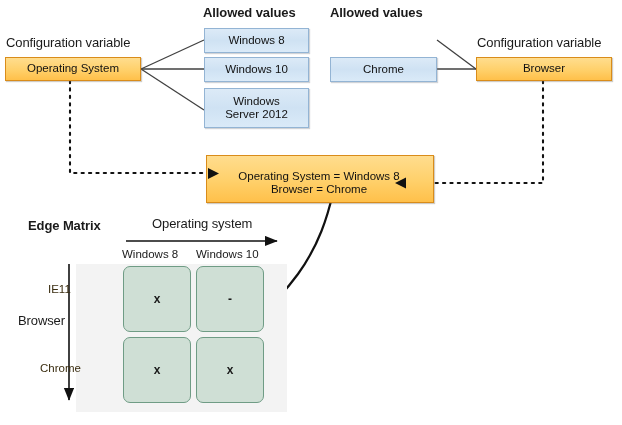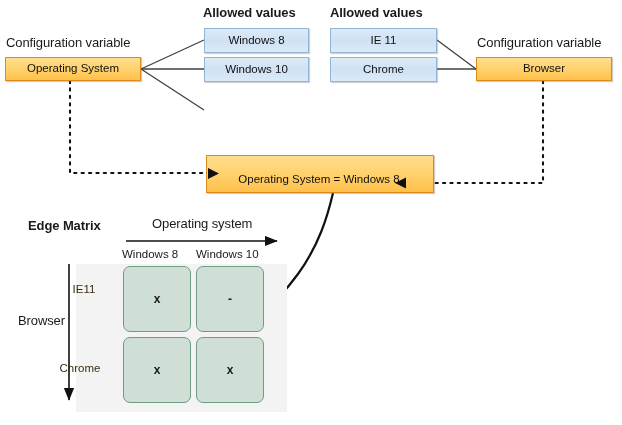--- a/index.html
+++ b/index.html
@@ -51,21 +51,21 @@
     position:absolute;box-sizing:border-box;
     background:#cfdfd5;border:1px solid #6f9c85;border-radius:7px;
     display:flex;align-items:center;justify-content:center;
     font-size:12px;font-weight:bold;color:#1a1a1a;
   }
   .mhead{
     position:absolute;font-size:11.5px;color:#1a1a1a;white-space:nowrap;
   }
   .rowlab{
     position:absolute;font-size:11.5px;color:#3a2d10;white-space:nowrap;
-    text-align:center;
+    text-align:left;
   }
 </style>
 </head>
 <body>
 
 <div id="canvas">
 
   <svg class="layer" viewBox="0 0 622 425">
     <defs>
       <marker id="arrowBlack" markerWidth="9" markerHeight="9" refX="7.5" refY="3.2" orient="auto" markerUnits="strokeWidth">
@@ -126,31 +126,33 @@
   </div>
 
   <div class="node blue" style="left:204px;top:28px;width:105px;height:25px;">
     <span>Windows 8</span>
   </div>
 
   <div class="node blue" style="left:204px;top:57px;width:105px;height:25px;">
     <span>Windows 10</span>
   </div>
 
+  <div class="node blue" style="left:204px;top:88px;width:105px;height:40px;">
+    <span>Windows
+Server 2012</span>
+  </div>
 
-  <div class="node blue" style="left:330px;top:28px;width:107px;height:25px;">
-    <span>IE 11</span>
-  </div>
 
   <div class="node blue" style="left:330px;top:57px;width:107px;height:25px;">
     <span>Chrome</span>
   </div>
 
-  <div class="node orange config" style="left:206px;top:155px;width:228px;height:38px;">
+  <div class="node orange config" style="left:206px;top:155px;width:228px;height:48px;">
     <div class="line l1">Operating System = Windows 8</div>
+    <div class="line l2">Browser = Chrome</div>
   </div>
 
   <svg class="layer" viewBox="0 0 622 425">
     <polygon points="208,168 219,173.5 208,179" fill="#111"></polygon>
     <polygon points="395,183 406,177.5 406,188.5" fill="#111"></polygon>
   </svg>
 
   <div id="matrix-bg" style="left:76px;top:264px;width:211px;height:148px;"></div>
 
   <div class="cap bold" style="left:28px;top:218px;">Edge Matrix</div>

